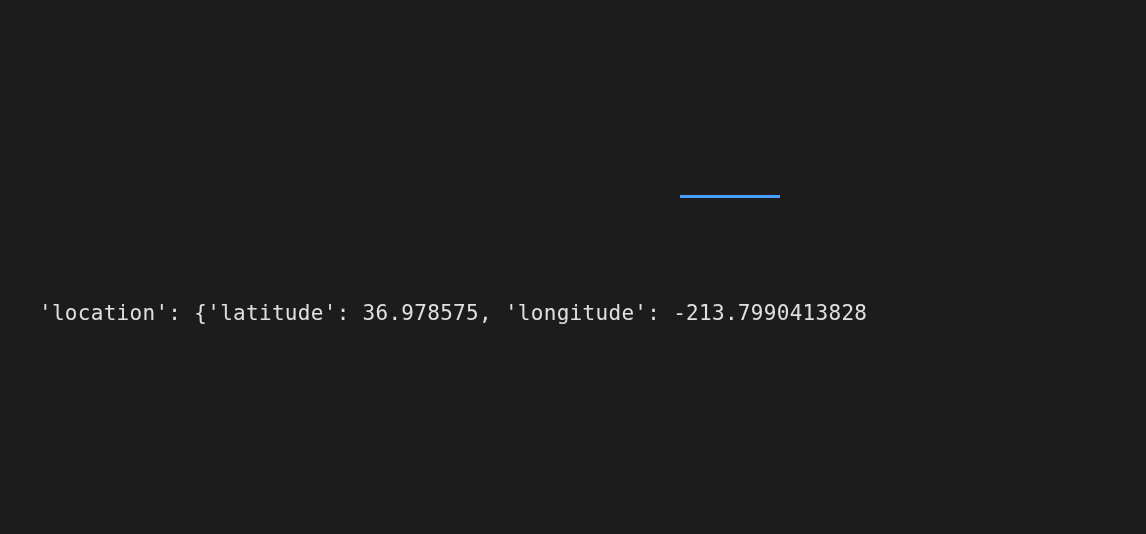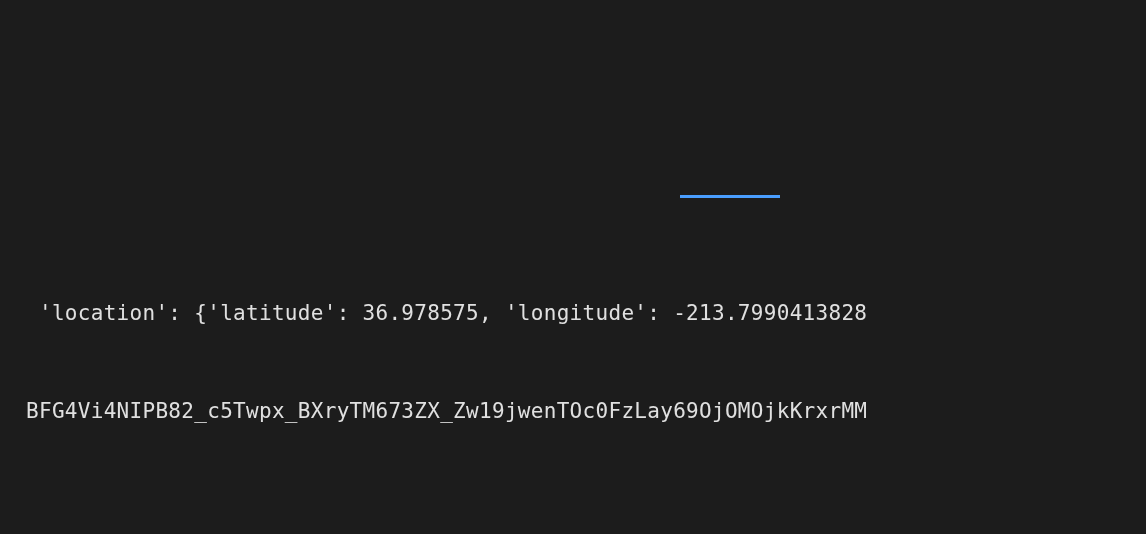--- a/index.html
+++ b/index.html
@@ -52,21 +52,20 @@
 <svg class="filters">
   <filter id="roughen">
     <feTurbulence type="fractalNoise" baseFrequency="0.08 0.9" numOctaves="2" result="noise"></feTurbulence>
     <feDisplacementMap in="SourceGraphic" in2="noise" scale="4" xChannelSelector="R" yChannelSelector="G"></feDisplacementMap>
   </filter>
 </svg>
 
 <div class="terminal">
   <div class="tab-indicator"></div>
   <div class="line"> 'location': {'latitude': 36.978575, 'longitude': -213.7990413828</div>
-  <div class="line">BFG4Vi4NIPB82_c5Twpx_BXryTM673ZX_Zw19jwenTOc0FzLay69OjOMOjkKrxrMM</div>
   
   
   
   
   
   
   
   
   
   

